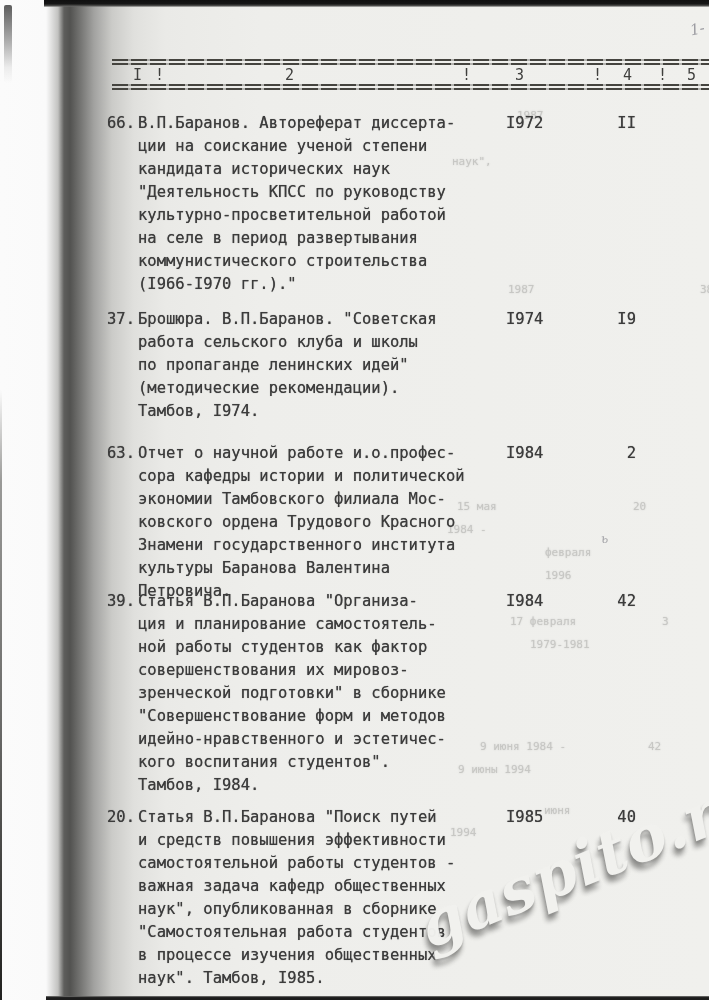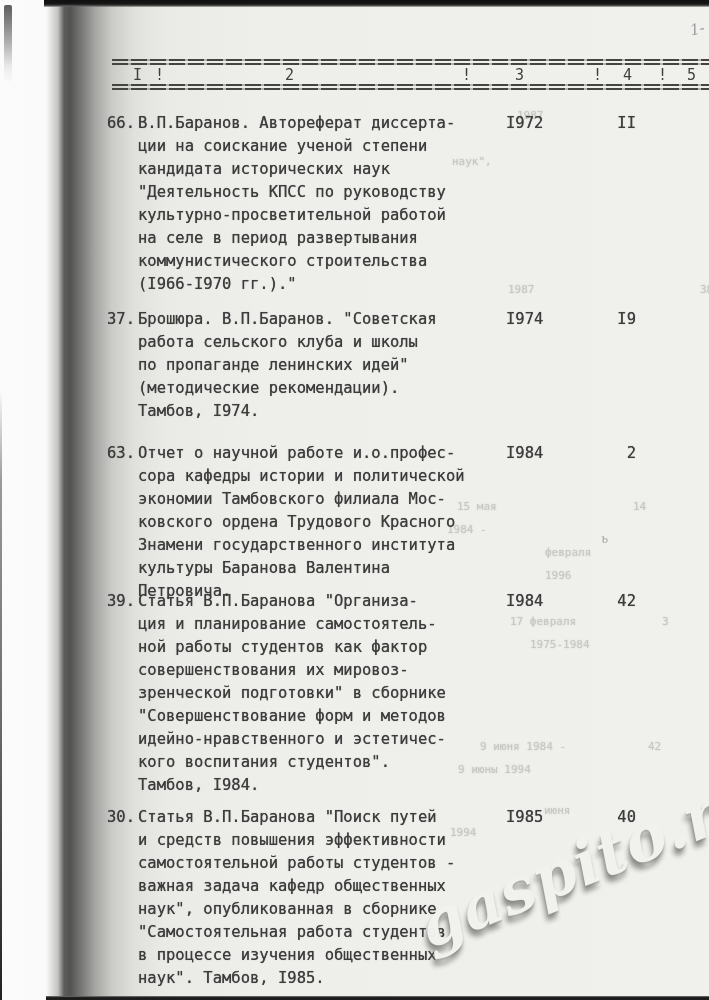--- a/index.html
+++ b/index.html
@@ -76,27 +76,27 @@
   <span class="hcell" style="left:593px">!</span>
   <span class="hcell" style="left:623px">4</span>
   <span class="hcell" style="left:658px">!</span>
   <span class="hcell" style="left:687px">5</span>
 
   <div class="ghost" style="left:517px;top:104px">1987</div>
   <div class="ghost" style="left:452px;top:150px">наук",</div>
   <div class="ghost" style="left:508px;top:278px">1987</div>
   <div class="ghost" style="left:700px;top:278px">38</div>
   <div class="ghost" style="left:457px;top:495px">15 мая</div>
-  <div class="ghost" style="left:633px;top:495px">14</div>
+  <div class="ghost" style="left:633px;top:495px">20</div>
   <div class="ghost" style="left:447px;top:518px">1984 -</div>
   <div class="ghost" style="left:545px;top:541px">февраля</div>
   <div class="ghost" style="left:545px;top:564px">1996</div>
   <div class="ghost" style="left:510px;top:610px">17 февраля</div>
   <div class="ghost" style="left:662px;top:610px">3</div>
-  <div class="ghost" style="left:530px;top:633px">1975-1984</div>
+  <div class="ghost" style="left:530px;top:633px">1979-1981</div>
   <div class="ghost" style="left:480px;top:735px">9 июня 1984 -</div>
   <div class="ghost" style="left:648px;top:735px">42</div>
   <div class="ghost" style="left:458px;top:758px">9 июны 1994</div>
   <div class="ghost" style="left:544px;top:799px">июня</div>
   <div class="ghost" style="left:450px;top:821px">1994</div>
 
   <div class="item typed" style="top:112px">
     <span class="num">66.</span>
     <div class="desc">В.П.Баранов. Автореферат диссерта-
 ции на соискание ученой степени
@@ -142,21 +142,21 @@
 зренческой подготовки" в сборнике
 "Совершенствование форм и методов
 идейно-нравственного и эстетичес-
 кого воспитания студентов".
 Тамбов, I984.</div>
     <span class="year">I984</span>
     <span class="pages">42</span>
   </div>
 
   <div class="item typed" style="top:806px">
-    <span class="num">30.</span>
+    <span class="num">20.</span>
     <div class="desc">Статья В.П.Баранова "Поиск путей
 и средств повышения эффективности
 самостоятельной работы студентов -
 важная задача кафедр общественных
 наук", опубликованная в сборнике
 "Самостоятельная работа студентов
 в процессе изучения общественных
 наук". Тамбов, I985.</div>
     <span class="year">I985</span>
     <span class="pages">40</span>

